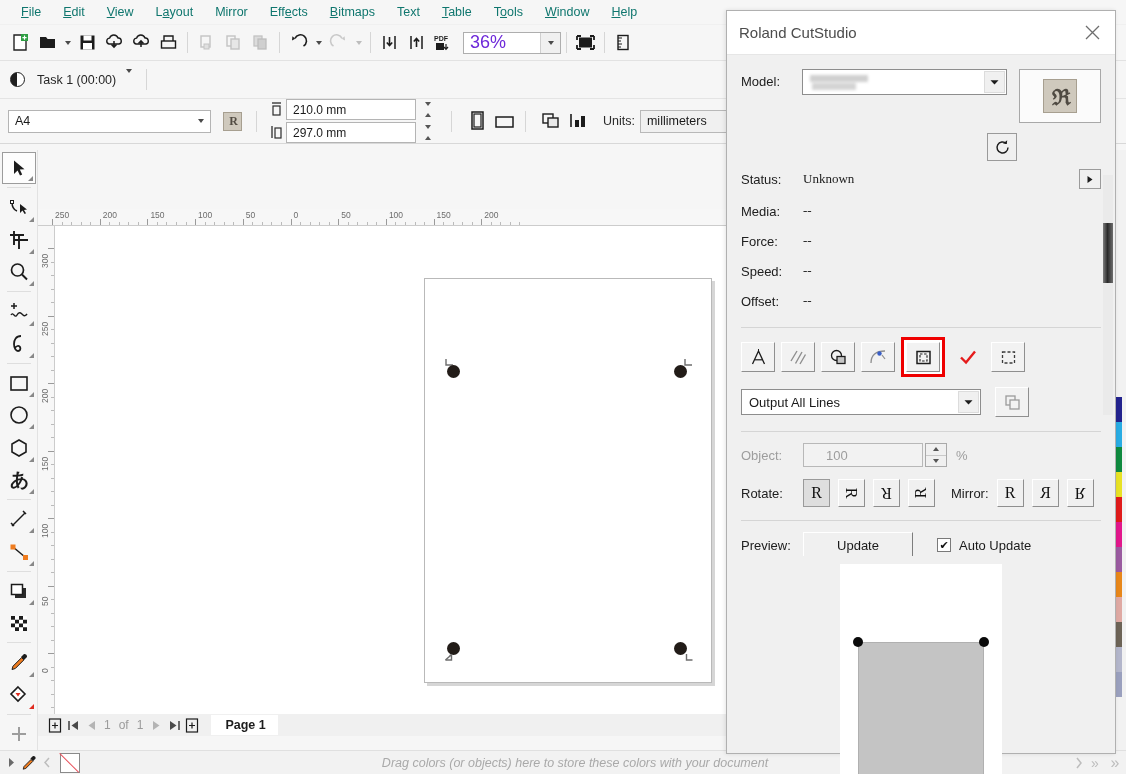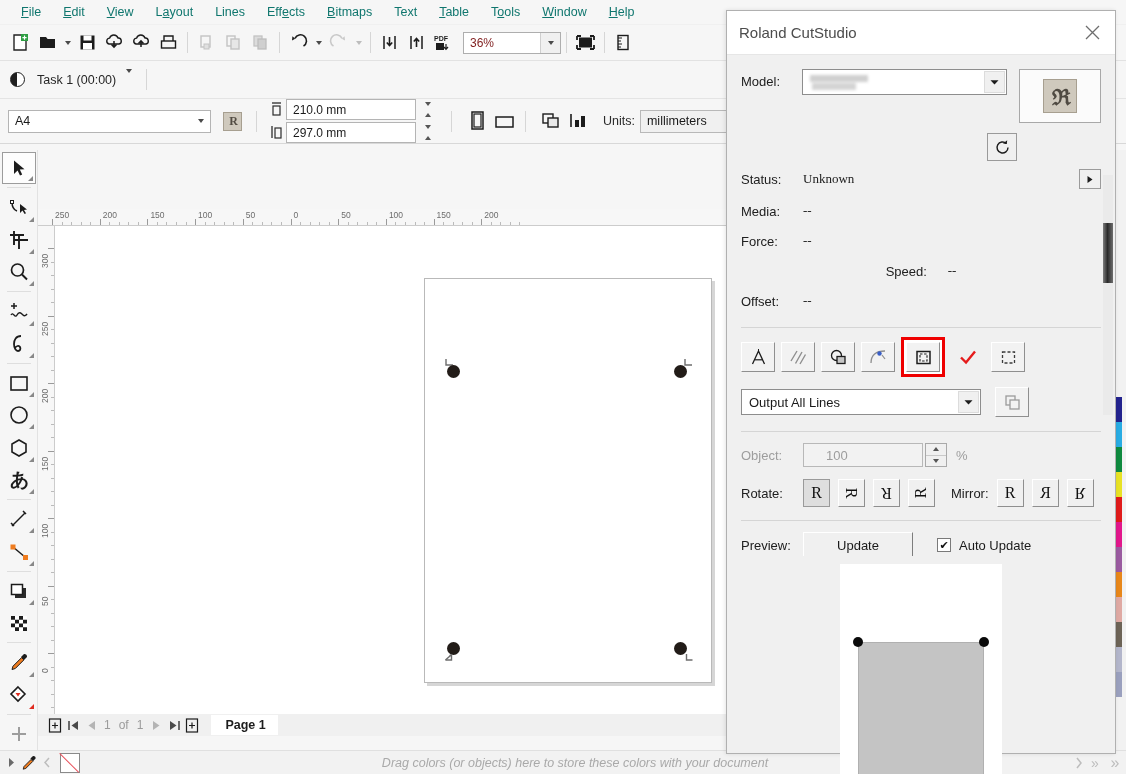--- a/index.html
+++ b/index.html
@@ -42,21 +42,21 @@
   .caret-dn {
     width:0;height:0;border-left:3.5px solid transparent;border-right:3.5px solid transparent;
     border-top:4px solid #4a4a4a;
   }
   .caret-dn.dis { border-top-color:#bdbdbd; }
 
   .zoom-combo {
     width:98px; height:22px; background:#fff; border:1px solid #aeaeae;
     display:flex; align-items:center; margin-left:6px;
   }
-  .zoom-combo .val { flex:1; padding-left:6px; font-size:12px; color:#7f1d1d; }
+  .zoom-combo .val { flex:1; padding-left:6px; font-size:18px; color:#6d28d9; }
   .zoom-combo .btn {
     width:20px; height:20px; background:#f0f0f0; border-left:1px solid #cfcfcf;
     display:flex; align-items:center; justify-content:center;
   }
 
   
   .toolbar2 {
     position:absolute; top:61px; left:0; width:1126px; height:38px;
     background:#f6f6f6; display:flex; align-items:center; padding-left:10px;
     border-bottom:1px solid #e4e4e4;
@@ -324,21 +324,21 @@
 </head>
 <body>
 
 <div id="app">
 
   <div class="menubar">
     <div class="mi"><u>F</u><span>ile</span></div>
     <div class="mi"><u>E</u>dit</div>
     <div class="mi"><u>V</u>iew</div>
     <div class="mi">L<u>a</u>yout</div>
-    <div class="mi">Lines</div>
+    <div class="mi">Mirror</div>
     <div class="mi">Eff<u>e</u>cts</div>
     <div class="mi"><u>B</u>itmaps</div>
     <div class="mi">Text</div>
     <div class="mi"><u>T</u>able</div>
     <div class="mi">T<u>o</u>ols</div>
     <div class="mi"><u>W</u>indow</div>
     <div class="mi"><u>H</u>elp</div>
   </div>
 
   <div class="toolbar1">
@@ -978,21 +978,21 @@
       </span>
     </div>
     <div class="cs-row" style="margin-top:14px;">
       <span class="cs-lbl" style="width:62px;">Media:</span>
       <span class="cs-val">--</span>
     </div>
     <div class="cs-row" style="margin-top:14px;">
       <span class="cs-lbl" style="width:62px;">Force:</span>
       <span class="cs-val">--</span>
     </div>
-    <div class="cs-row" style="margin-top:14px;justify-content:center;">
+    <div class="cs-row" style="margin-top:14px;">
       <span class="cs-lbl" style="width:62px;">Speed:</span>
       <span class="cs-val">--</span>
     </div>
     <div class="cs-row" style="margin-top:14px;">
       <span class="cs-lbl" style="width:62px;">Offset:</span>
       <span class="cs-val">--</span>
     </div>
 
     <div class="cs-hr" style="margin-top:18px;"></div>
 

